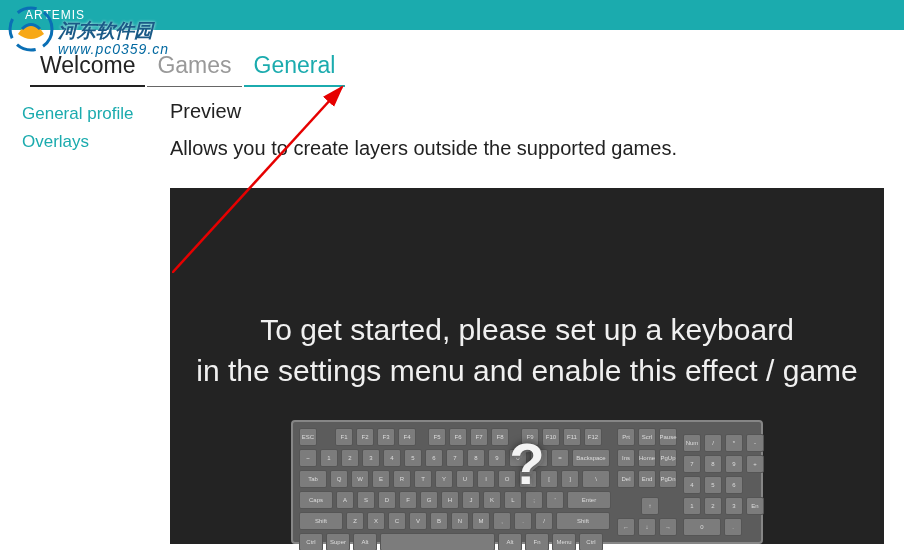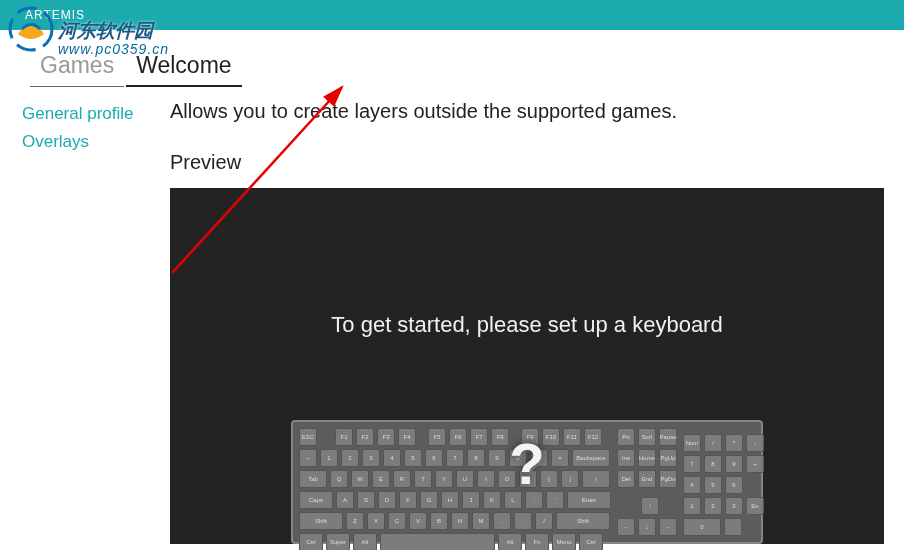--- a/index.html
+++ b/index.html
@@ -23,21 +23,21 @@
 #arrow { position: absolute; top: 83px; left: 172px; width: 180px; height: 190px; z-index: 40; pointer-events: none; }
 
 #sidebar { width: 160px; padding: 70px 0 0 22px; }
 .side-item { color: #1babae; font-size: 17px; padding: 4px 0; cursor: pointer; }
 
 #content { flex: 1; padding: 70px 20px 0 10px; }
 #description { font-size: 20px; color: #222; margin-bottom: 28px; }
 #preview-label { font-size: 20px; color: #222; margin-bottom: 14px; }
 
 #preview { background: #232323; width: 100%; height: 356px; position: relative; color: #e0e0e0; }
-#preview .msg { position: absolute; top: 122px; left: 0; width: 100%; text-align: center; font-size: 22px; line-height: 1.35; color: #f0f0f0; }
+#preview .msg { position: absolute; top: 122px; left: 0; width: 100%; text-align: center; font-size: 30px; line-height: 1.35; color: #f0f0f0; }
 
 #keyboard { position: absolute; top: 232px; left: 50%; transform: translateX(-50%); width: 472px; height: 124px; background: #5c5c5c; border: 2px solid #868686; border-radius: 4px; padding: 6px; display: flex; gap: 6px; }
 .kb-section { display: flex; flex-direction: column; gap: 3px; }
 .kb-row { display: flex; gap: 3px; }
 .key { background: #7c7c7c; border: 1px solid #555; height: 18px; font-size: 6px; color: #ddd; display: flex; align-items: center; justify-content: center; border-radius: 2px; }
 .key.w1 { width: 18px; } .key.w125 { width: 24px; } .key.w15 { width: 28px; } .key.w175 { width: 34px; }
 .key.w2 { width: 38px; } .key.w225 { width: 44px; } .key.w275 { width: 54px; } .key.w6 { width: 115px; }
 .kb-gap { width: 12px; }
 
 #qmark { position: absolute; top: 242px; left: 50%; transform: translateX(-50%); font-size: 58px; color: #f3f3f3; font-weight: bold; text-shadow: 0 0 8px rgba(0,0,0,.6), 2px 2px 0 #888; z-index: 10; }
@@ -55,46 +55,48 @@
     <path d="M10 28 Q23 8 36 28 Q23 38 10 28 Z" fill="#f7a817"></path>
     <path d="M14 23 Q23 14 32 23" fill="none" stroke="#0a6fb5" stroke-width="3"></path>
   </svg>
 </div>
 <div id="watermark-text">
   <div class="line1">河东软件园</div>
   <div class="line2">www.pc0359.cn</div>
 </div>
 
 <div id="tabbar">
+  <div class="tab first">Welcome</div>
   <div class="tab">Games</div>
-  <div class="tab first">Welcome</div>
+  <div class="tab active">General</div>
 </div>
 
 <svg id="arrow" viewBox="0 0 180 190">
   <defs>
       <marker id="ah" markerWidth="10" markerHeight="10" refX="8" refY="3" orient="auto">
         <path d="M0,0 L0,6 L9,3 z" fill="#e60000"></path>
       </marker>
     </defs>
   <line x1="0" y1="190" x2="170" y2="4" stroke="#e60000" stroke-width="2.5" marker-end="url(#ah)"></line>
 </svg>
 
 <div id="main">
   <div id="sidebar">
     <div class="side-item">General profile</div>
     <div class="side-item">Overlays</div>
   </div>
 
   <div id="content">
+    <div id="preview-label">Preview</div>
     <div id="description">Allows you to create layers outside the supported games.</div>
-    <div id="preview-label">Preview</div>
 
     <div id="preview">
       <div class="msg">
         <span>To get started, please set up a keyboard</span><br>
+        <span>in the settings menu and enable this effect / game</span>
       </div>
 
       <div id="qmark">?</div>
 
       <div id="keyboard">
         <div class="kb-section">
           <div class="kb-row">
               <div class="key w1">ESC</div>
               <div class="kb-gap"></div>
               <div class="key w1">F1</div>

